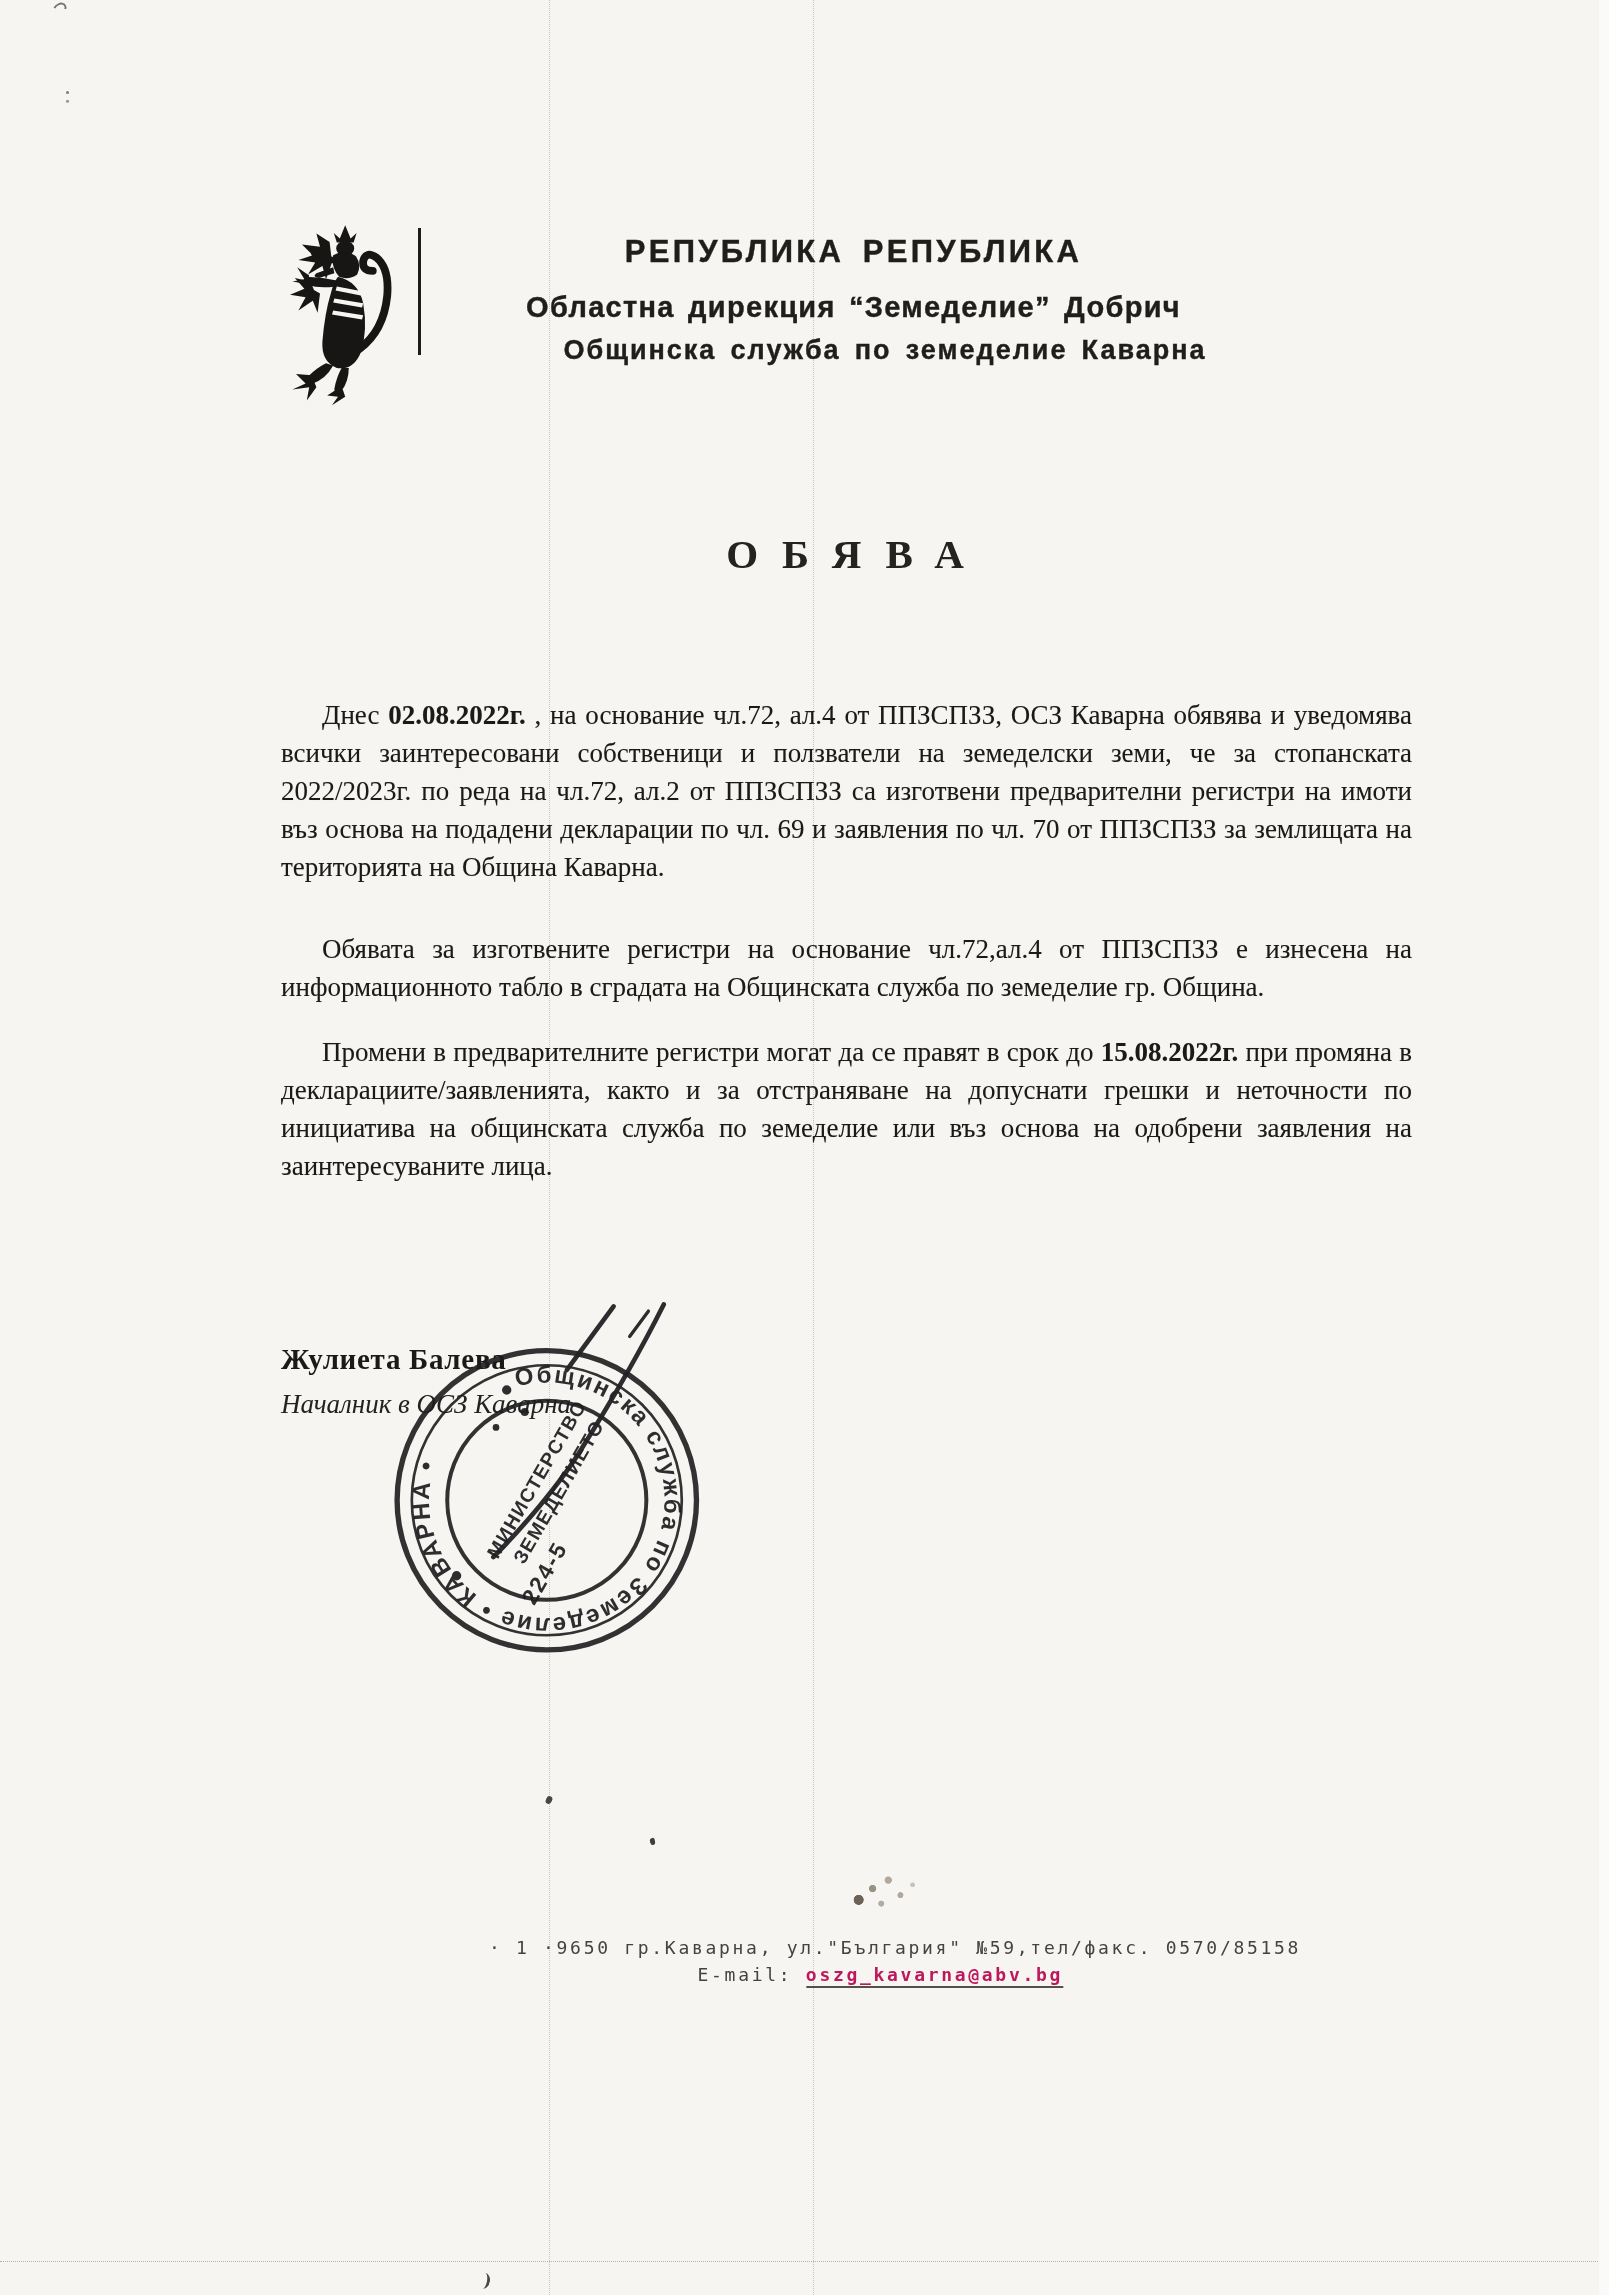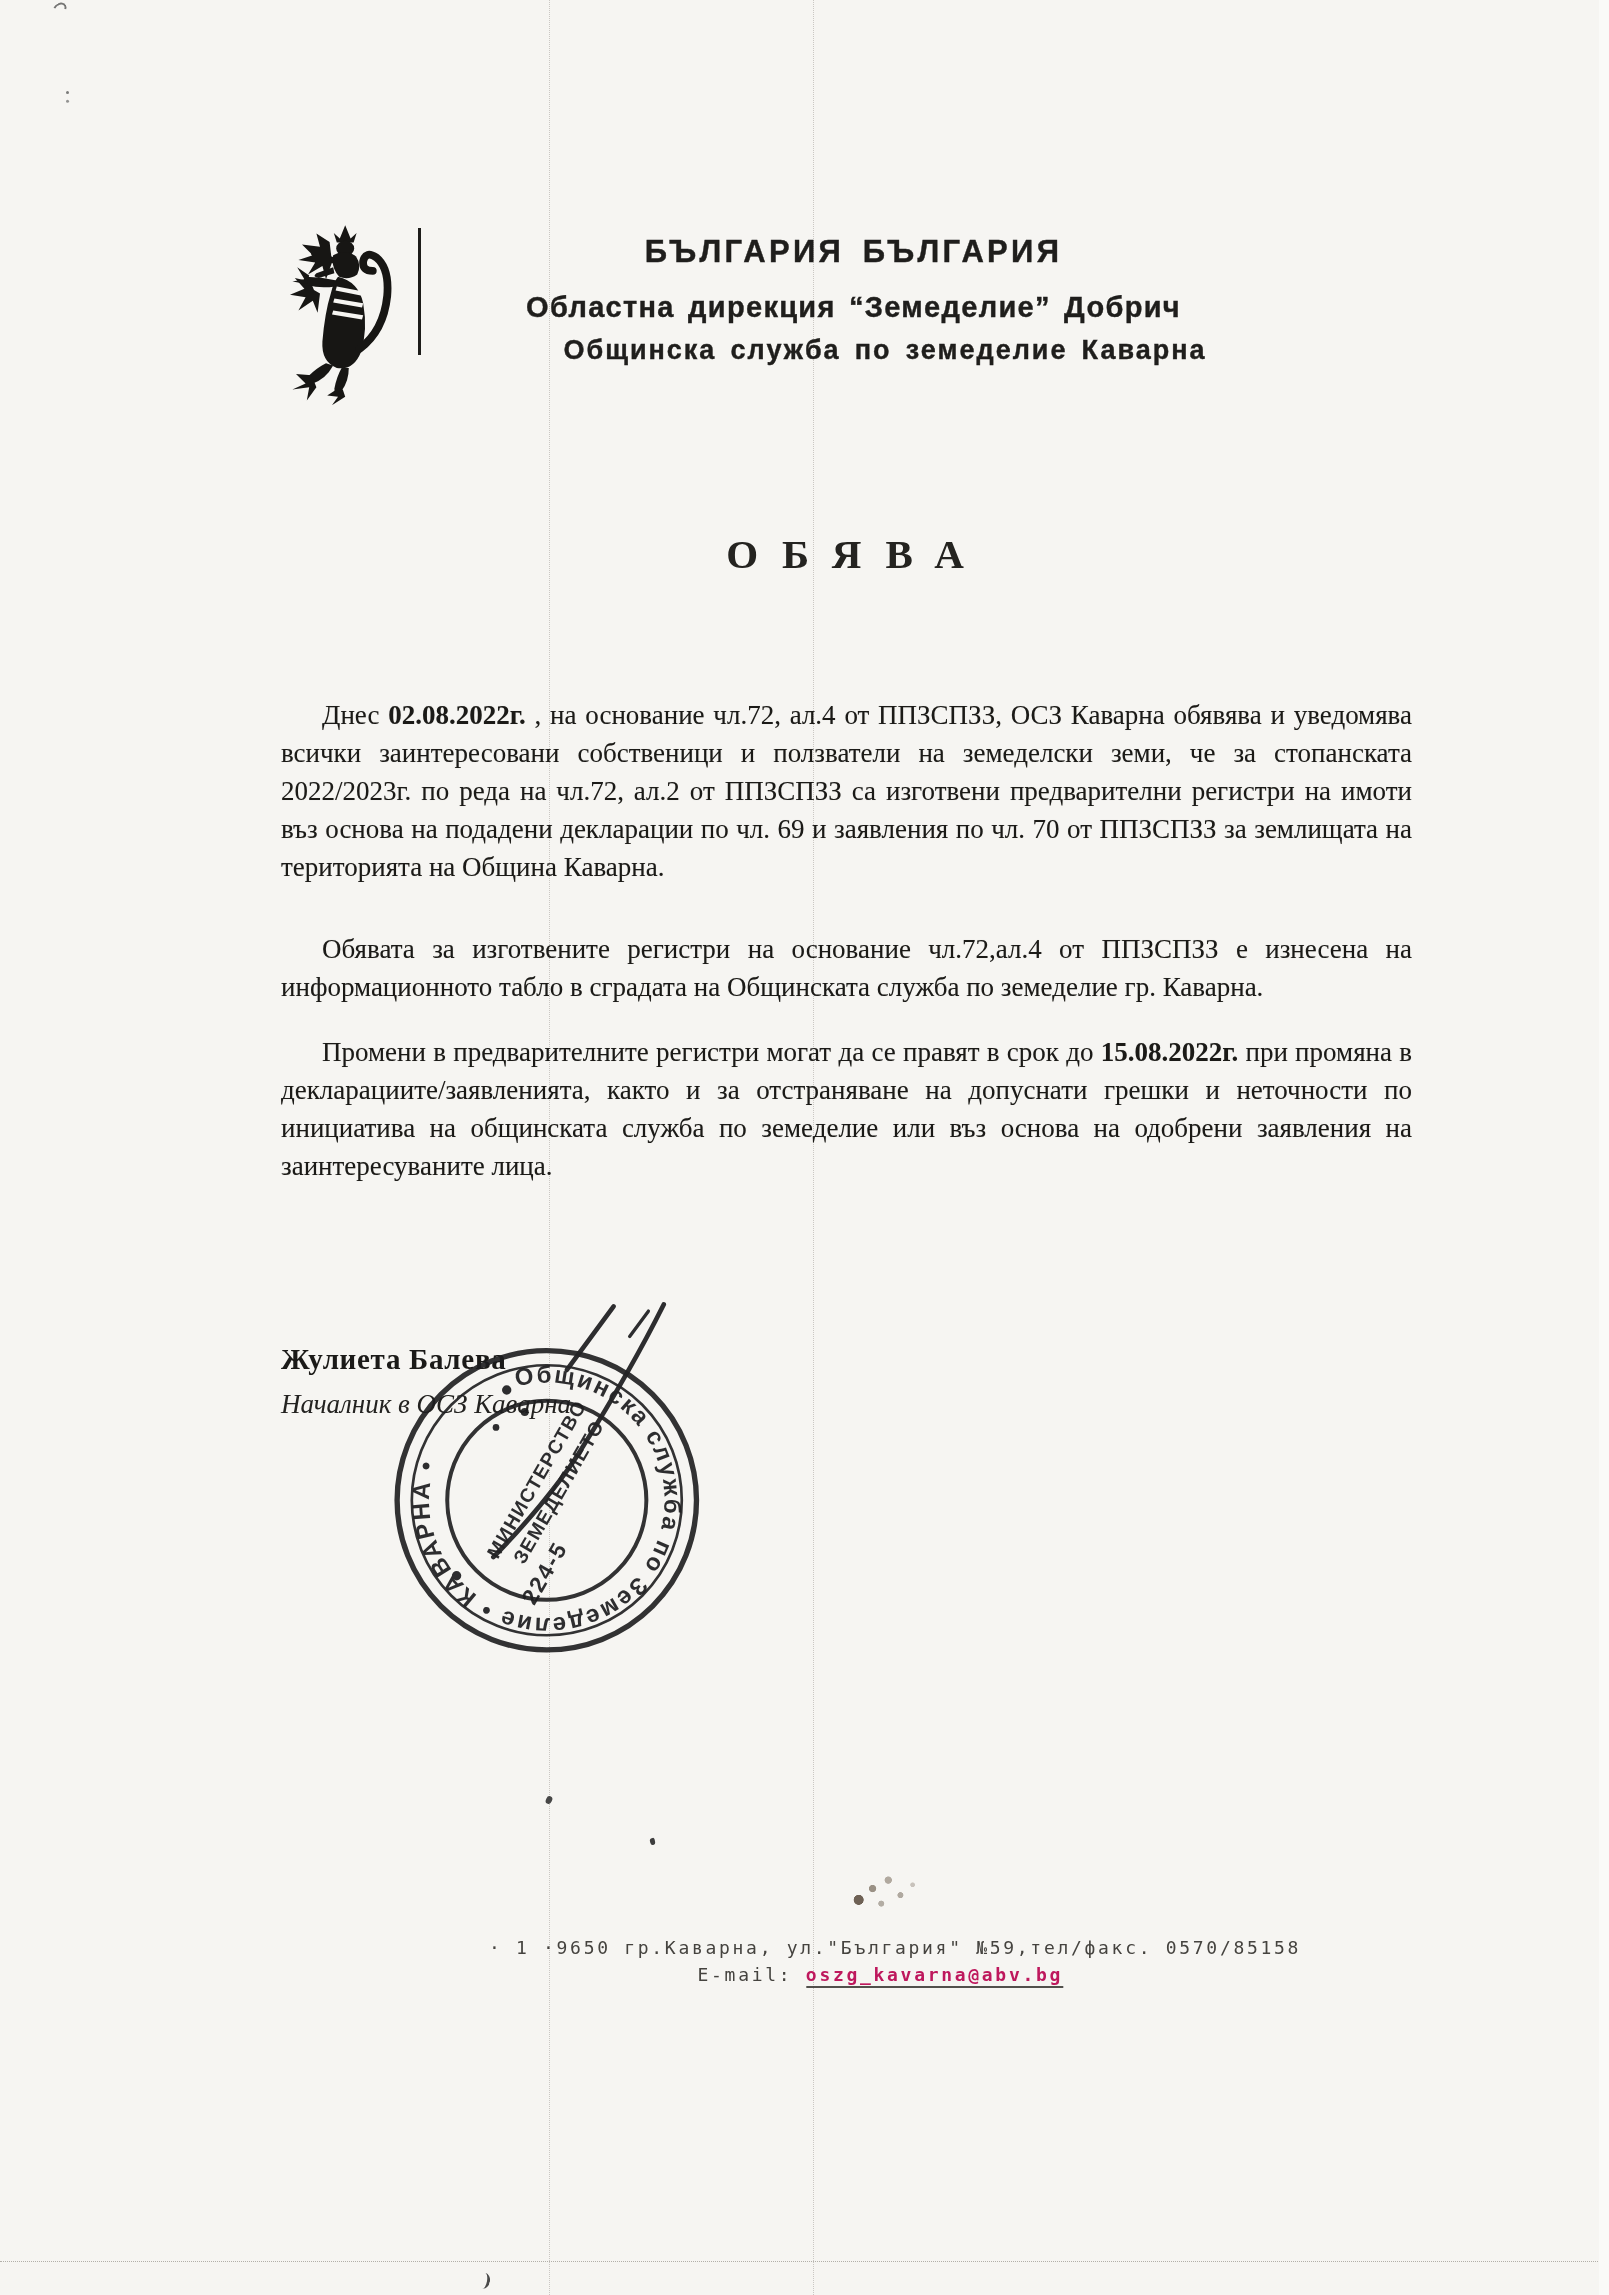--- a/index.html
+++ b/index.html
@@ -122,30 +122,30 @@
     <path d="M136 208 Q176 178 182 120 Q186 74 164 56 Q146 44 142 62 Q140 78 158 78" fill="none" stroke="#171614" stroke-width="13" stroke-linecap="round"></path>
     <g fill="#f6f5f2">
       <path d="M98 104 L140 112 L138 119 L96 111 Z"></path>
       <path d="M94 124 L142 132 L140 139 L92 131 Z"></path>
       <path d="M92 144 L142 152 L140 159 L90 151 Z"></path>
     </g>
   </svg>
   <div class="lh-sep"></div>
 
   <div class="head-lines">
-    <div class="h1">БЪЛГАРИЯ БЪЛГАРИЯ</div>
+    <div class="h1">РЕПУБЛИКА РЕПУБЛИКА</div>
     <div class="h3">Областна дирекция “Земеделие” Добрич</div>
     <div class="h4">Общинска служба по земеделие Каварна</div>
   </div>
 
   <div class="doc-title">ОБЯВА</div>
 
   <div class="body-text">
     <p class="gap-lg"><span>Днес </span><span class="b">02.08.2022г.</span><span> , на основание чл.72, ал.4 от ППЗСПЗЗ, ОСЗ Каварна обявява и уведомява всички заинтересовани собственици и ползватели на земеделски земи, че за стопанската 2022/2023г. по реда на чл.72, ал.2 от ППЗСПЗЗ са изготвени предварителни регистри на имоти въз основа на подадени декларации по чл. 69 и заявления по чл. 70 от ППЗСПЗЗ за землищата на територията на Община Каварна.</span></p>
-    <p class="gap-md"><span>Обявата за изготвените регистри на основание чл.72,ал.4 от ППЗСПЗЗ е изнесена на информационното табло в сградата на Общинската служба по земеделие гр. Каварна.</span></p>
+    <p class="gap-md"><span>Обявата за изготвените регистри на основание чл.72,ал.4 от ППЗСПЗЗ е изнесена на информационното табло в сградата на Общинската служба по земеделие гр. Община.</span></p>
     <p><span>Промени в предварителните регистри могат да се правят в срок до </span><span class="b">15.08.2022г.</span><span> при промяна в декларациите/заявленията, както и за отстраняване на допуснати грешки и неточности по инициатива на общинската служба по земеделие или въз основа на одобрени заявления на заинтересуваните лица.</span></p>
   </div>
 
   <div class="sig-name">Жулиета Балева</div>
   <div class="sig-role">Началник в ОСЗ Каварна</div>
 
   <svg class="stamp-svg" viewBox="0 0 540 624" aria-hidden="true">
     <defs>
       <path id="ringPath" d="M 202.4 197 A 176 176 0 0 1 424 367 A 176 176 0 1 1 202.4 197"></path>
     </defs>

